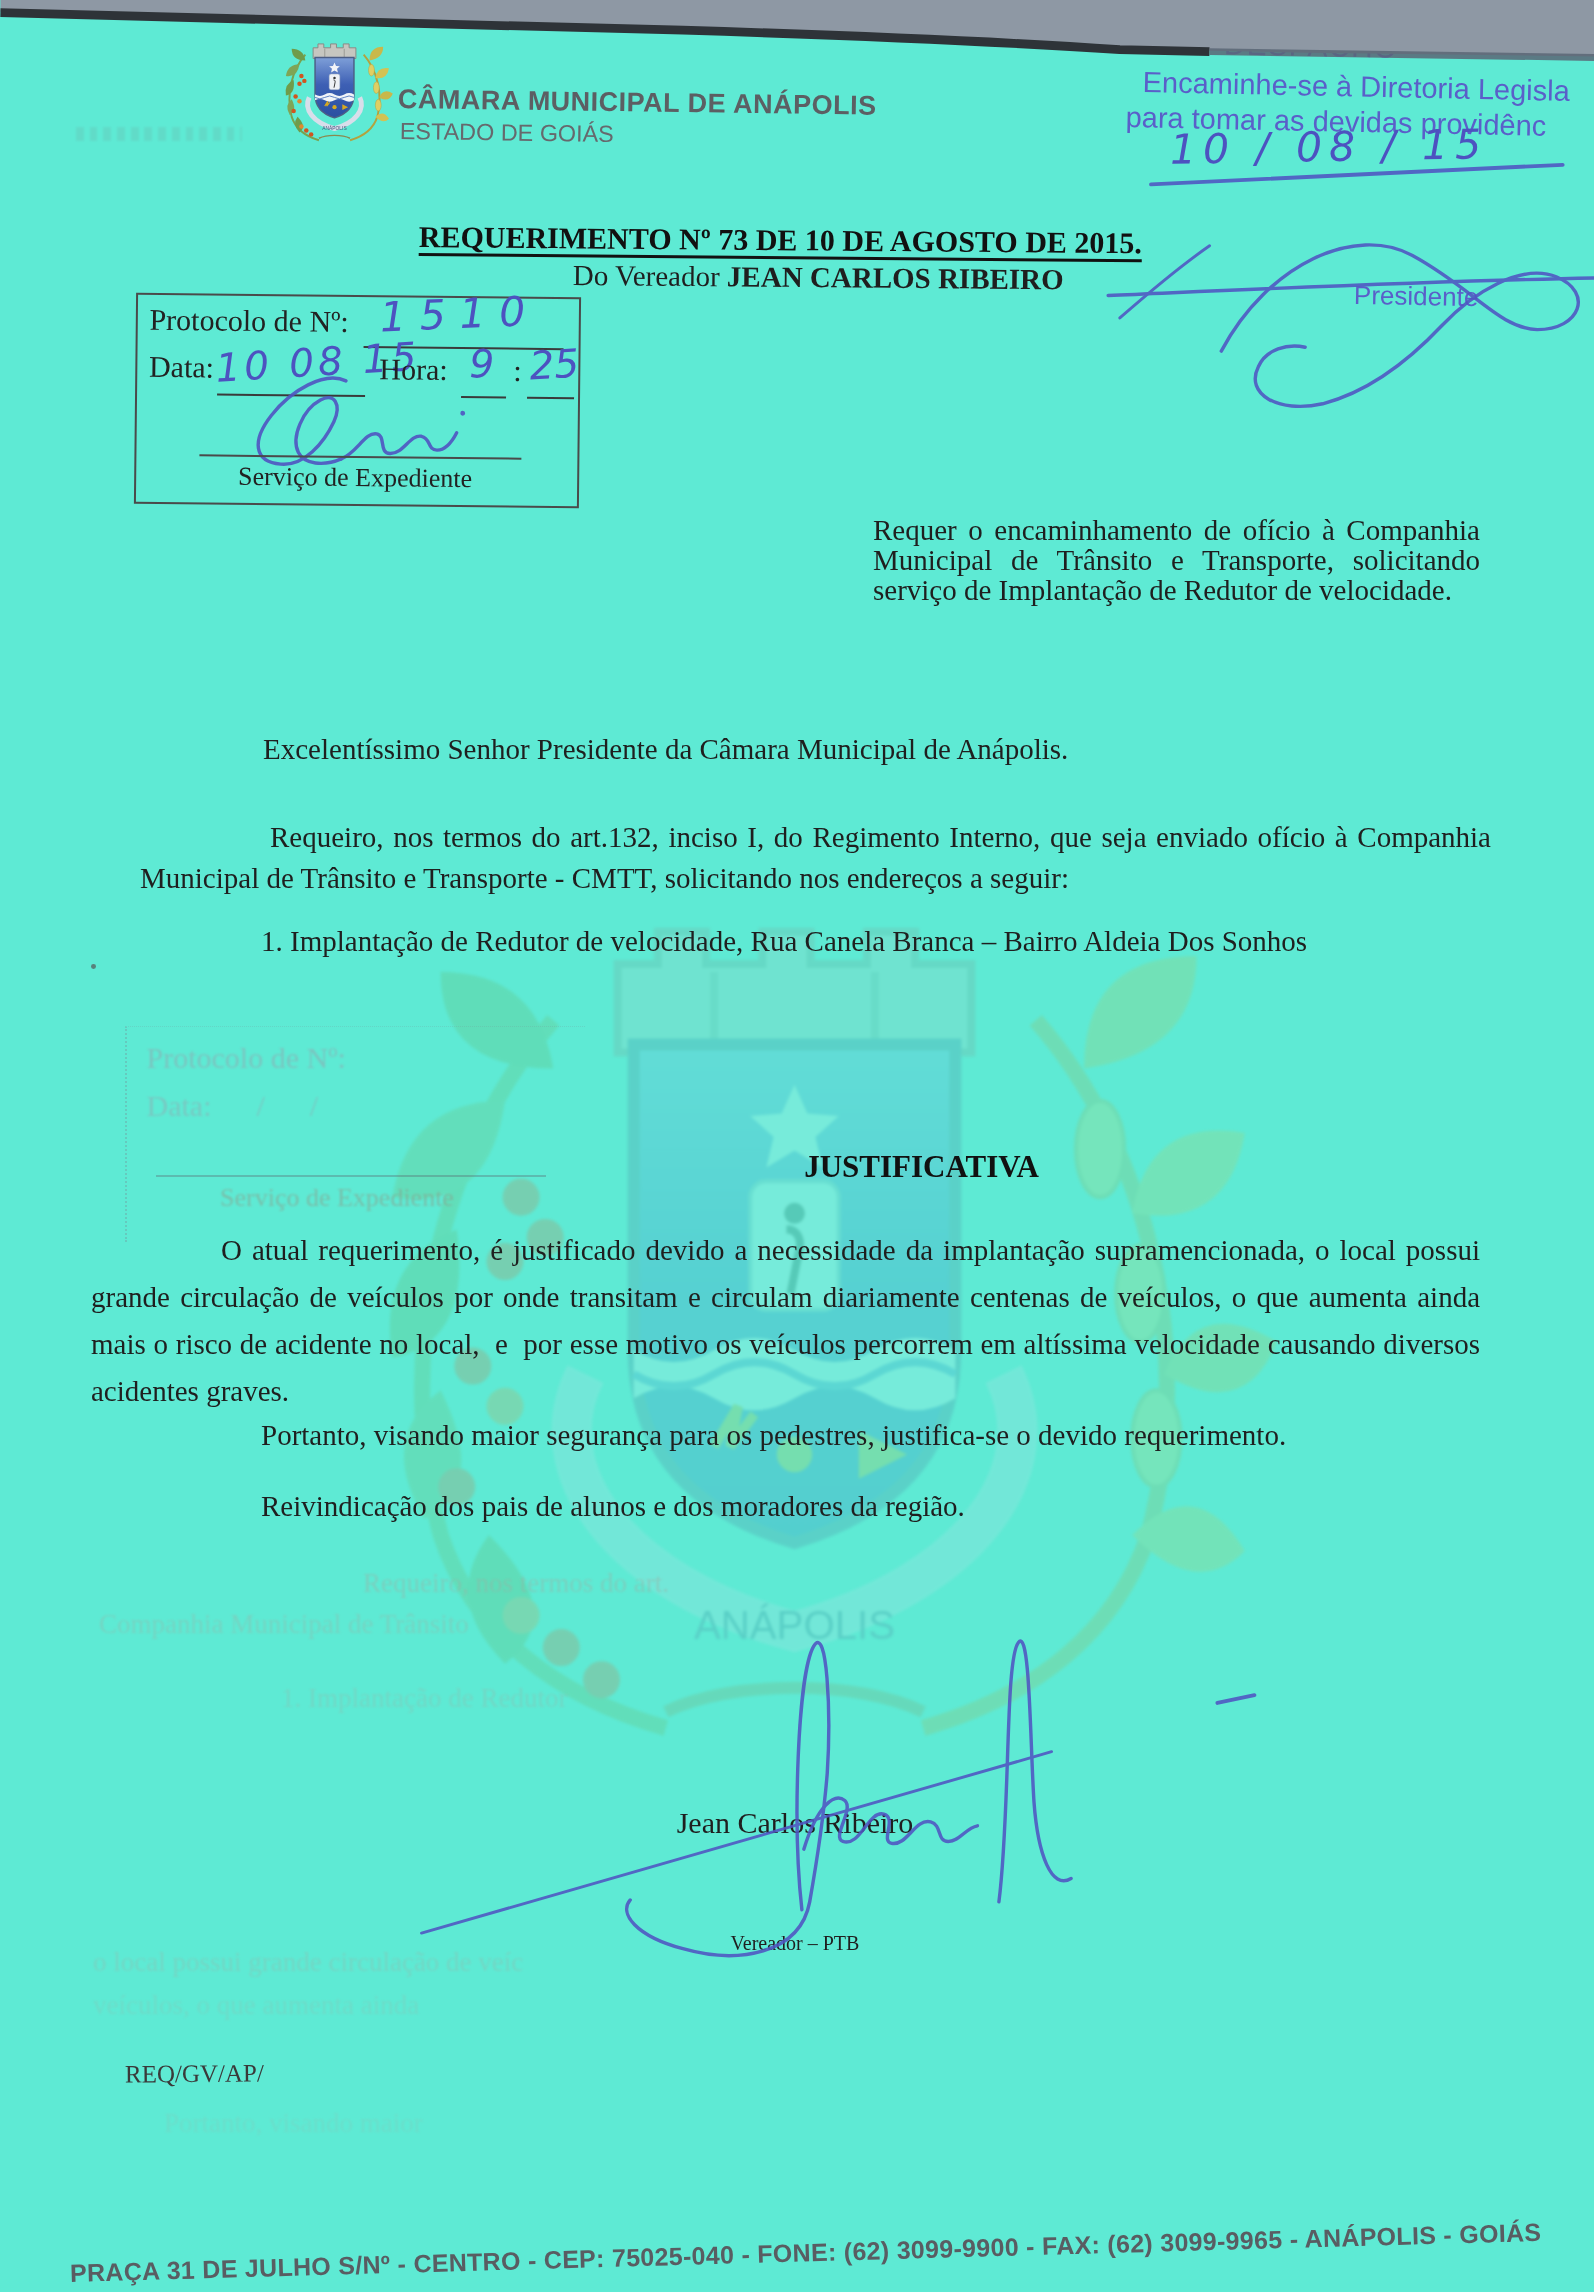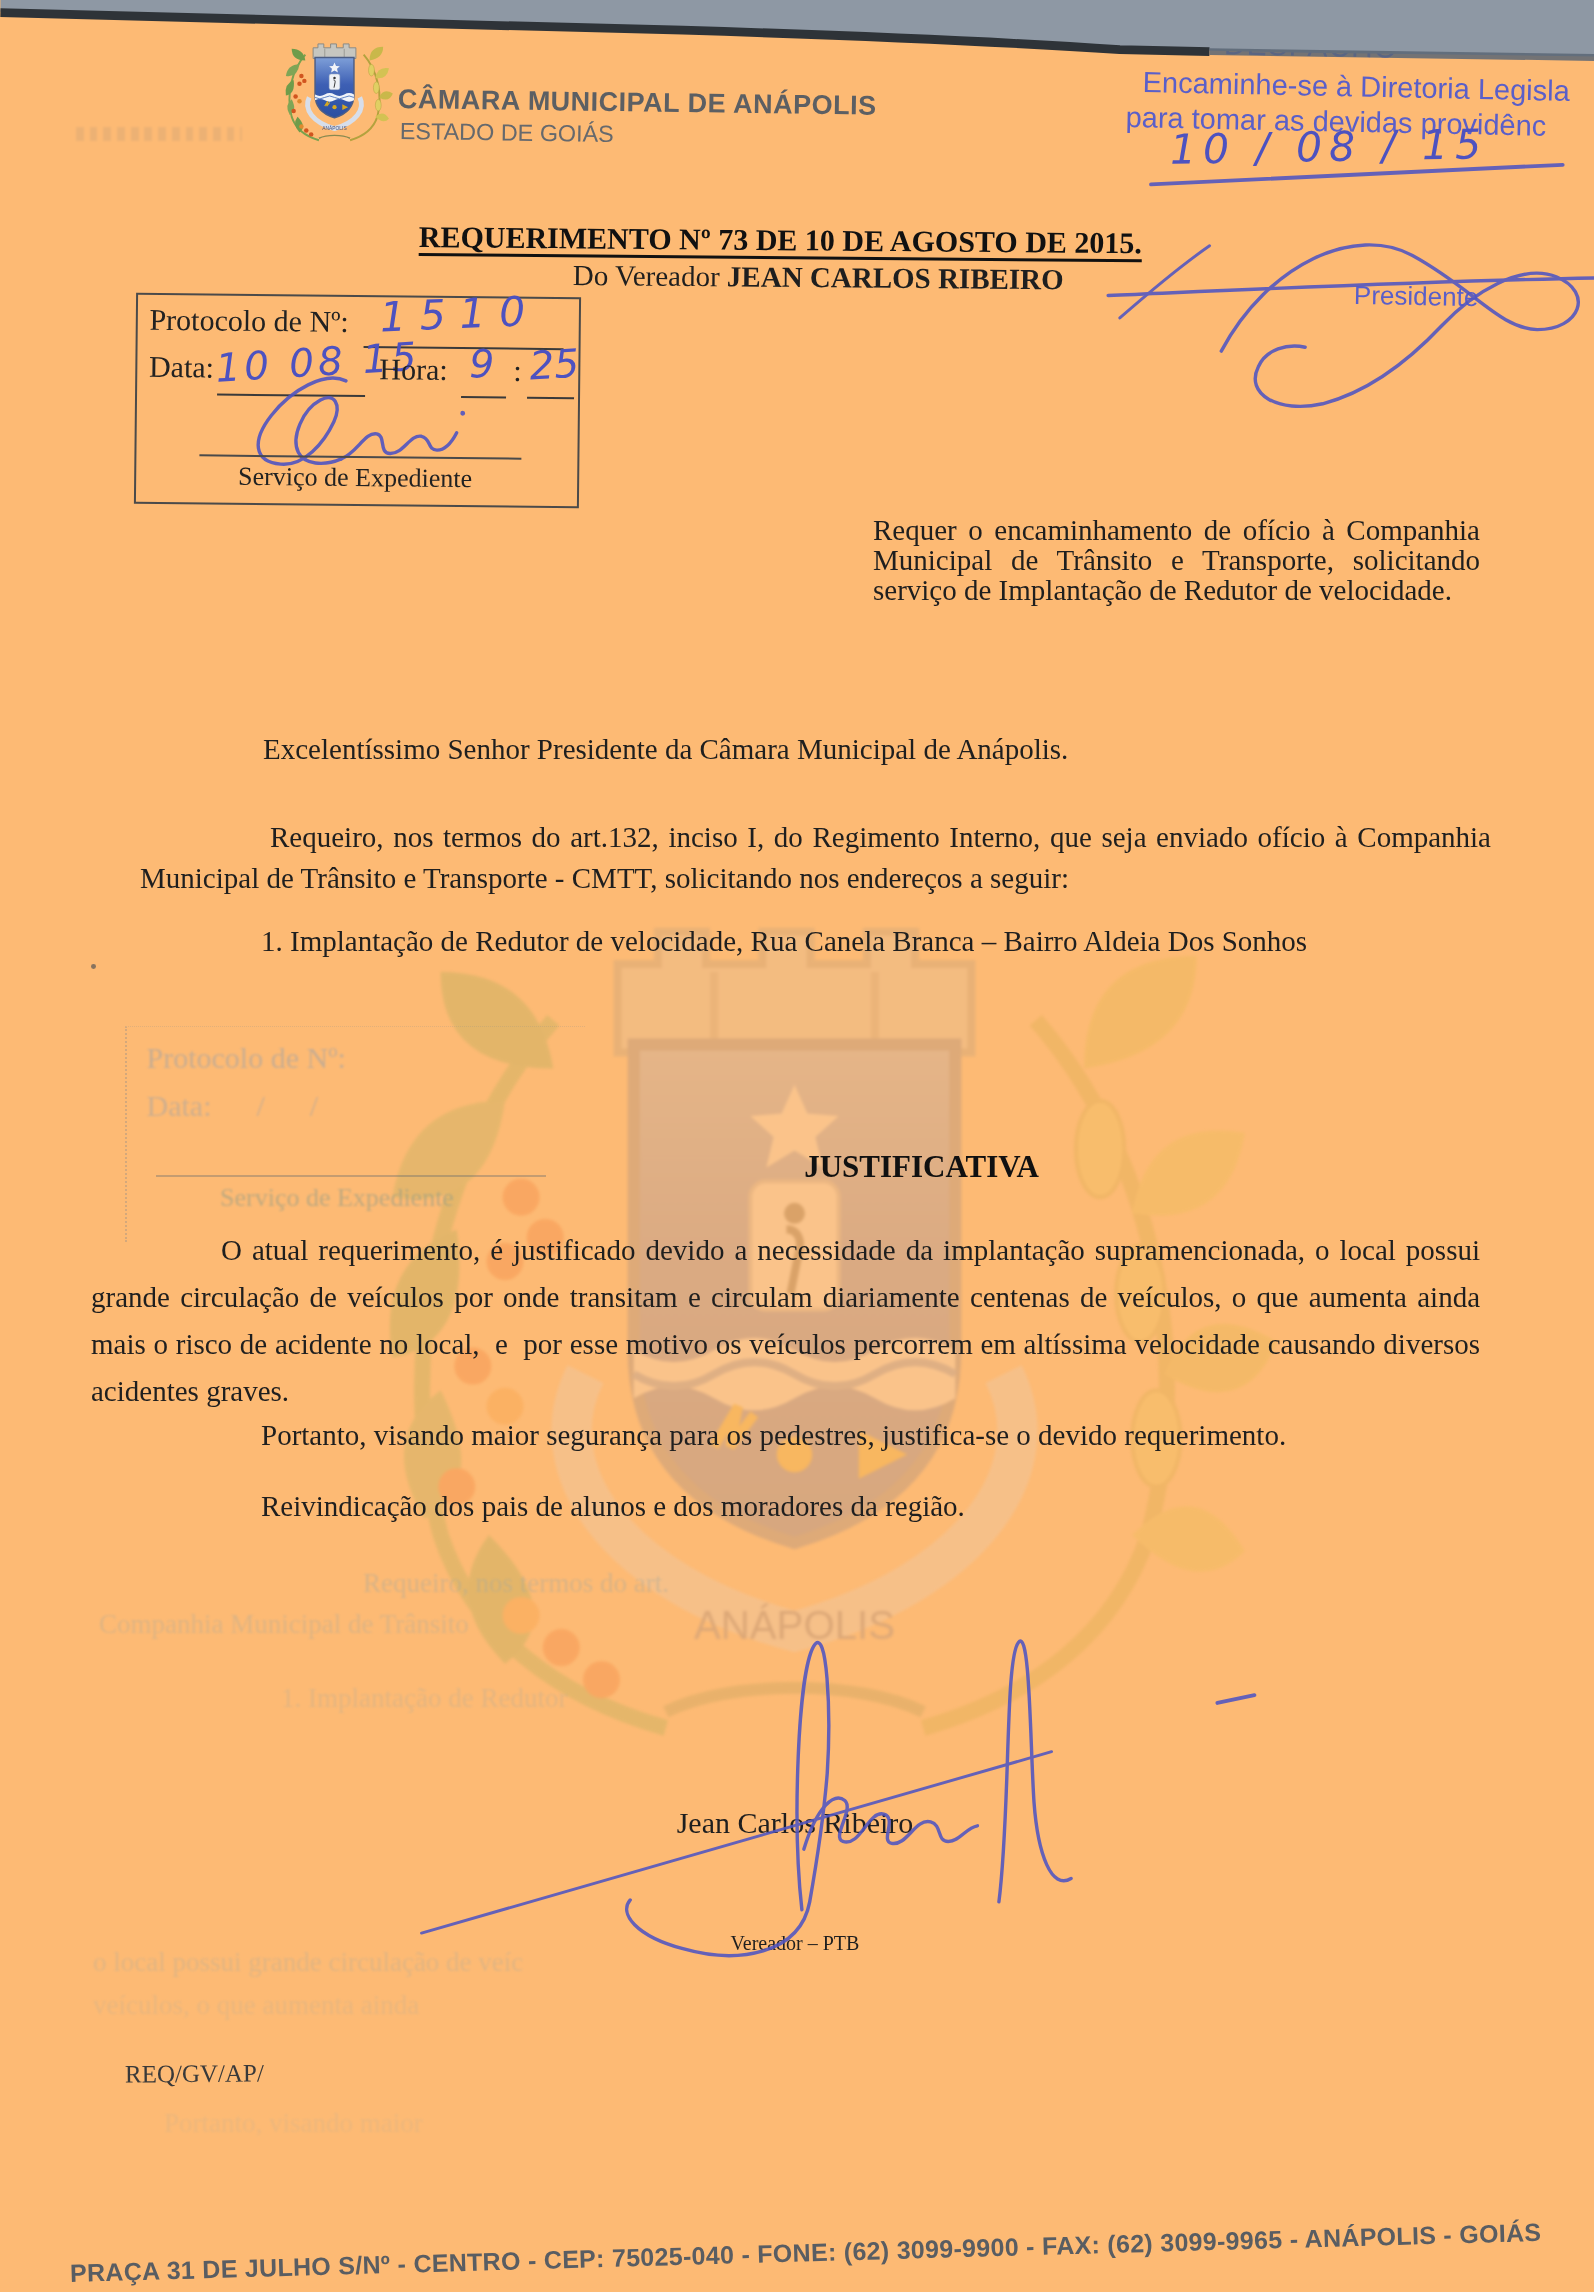--- a/index.html
+++ b/index.html
@@ -1,16 +1,16 @@
 <!DOCTYPE html>
 <html><head>
 <meta charset="utf-8">
 <style>
   html,body{margin:0;padding:0;background:#ffffff;}
-  #scan{position:relative;width:1595px;height:2293px;background:#fdba74;overflow:hidden;
+  #scan{position:relative;width:1595px;height:2293px;background:#5eead4;overflow:hidden;
         font-family:"Liberation Serif",serif;color:#1f1f1f;}
   .abs{position:absolute;}
   .sans{font-family:"Liberation Sans",sans-serif;}
   .hand{font-family:"DejaVu Sans",sans-serif;font-style:italic;color:#4d52c0;}
   .stamp{font-family:"Liberation Sans",sans-serif;color:#5a5fc9;}
   .nowrap{white-space:nowrap;}
   .par{white-space:pre-wrap;text-align:justify;}
   .ghost{color:#a3a89e;filter:blur(1px);}
   .uline{border-bottom:2.4px solid #3a3a3a;height:0;}
   svg{display:block;}

